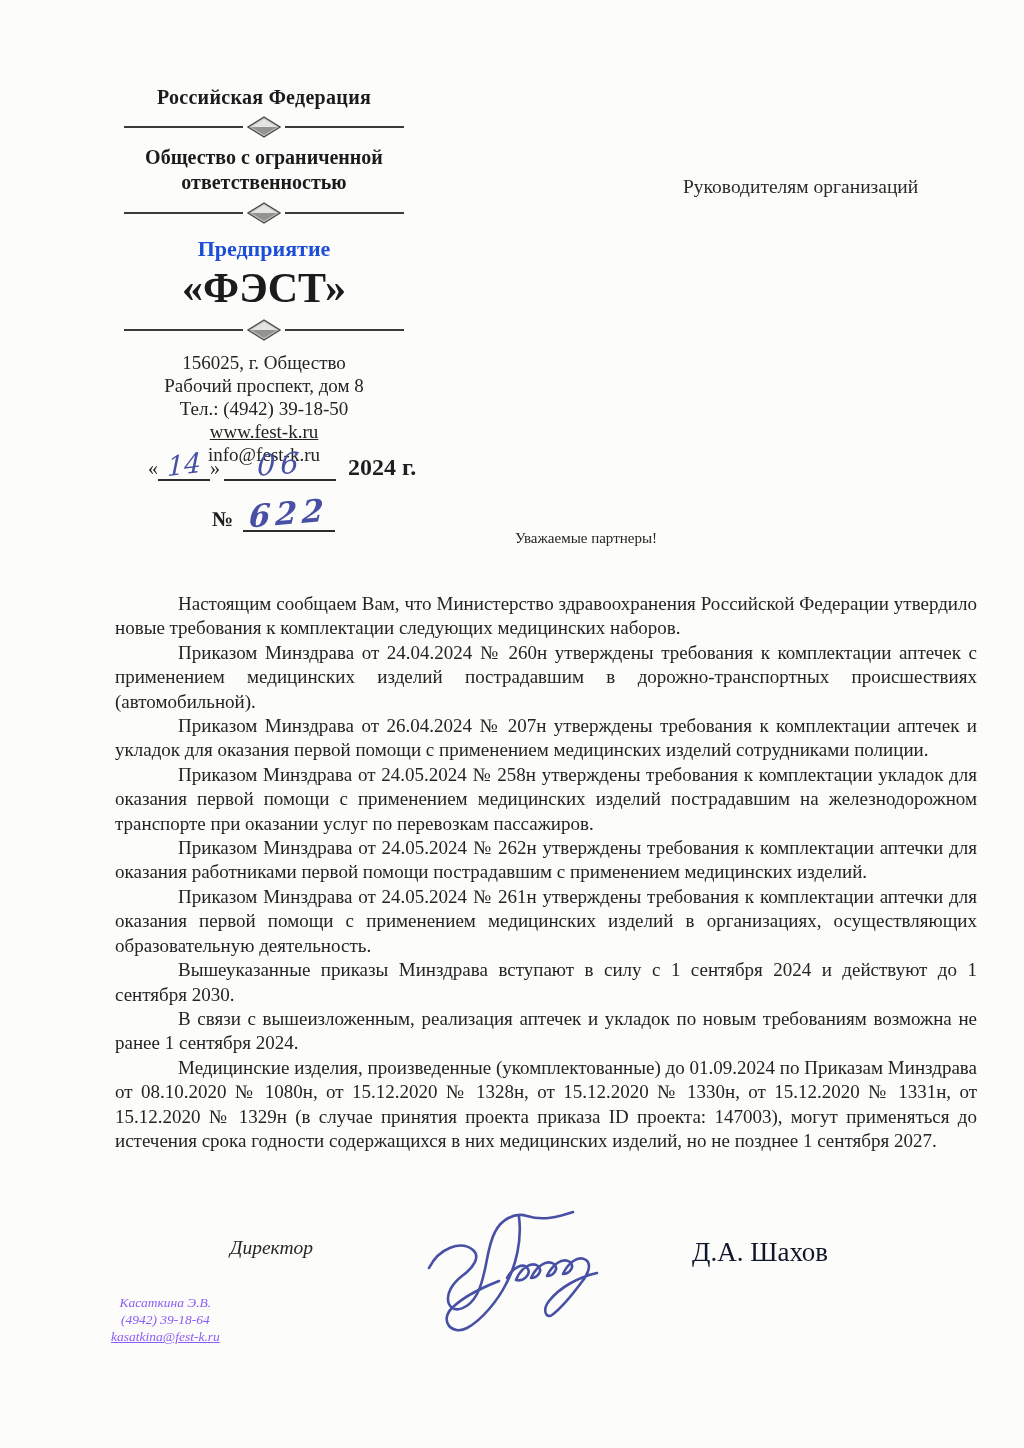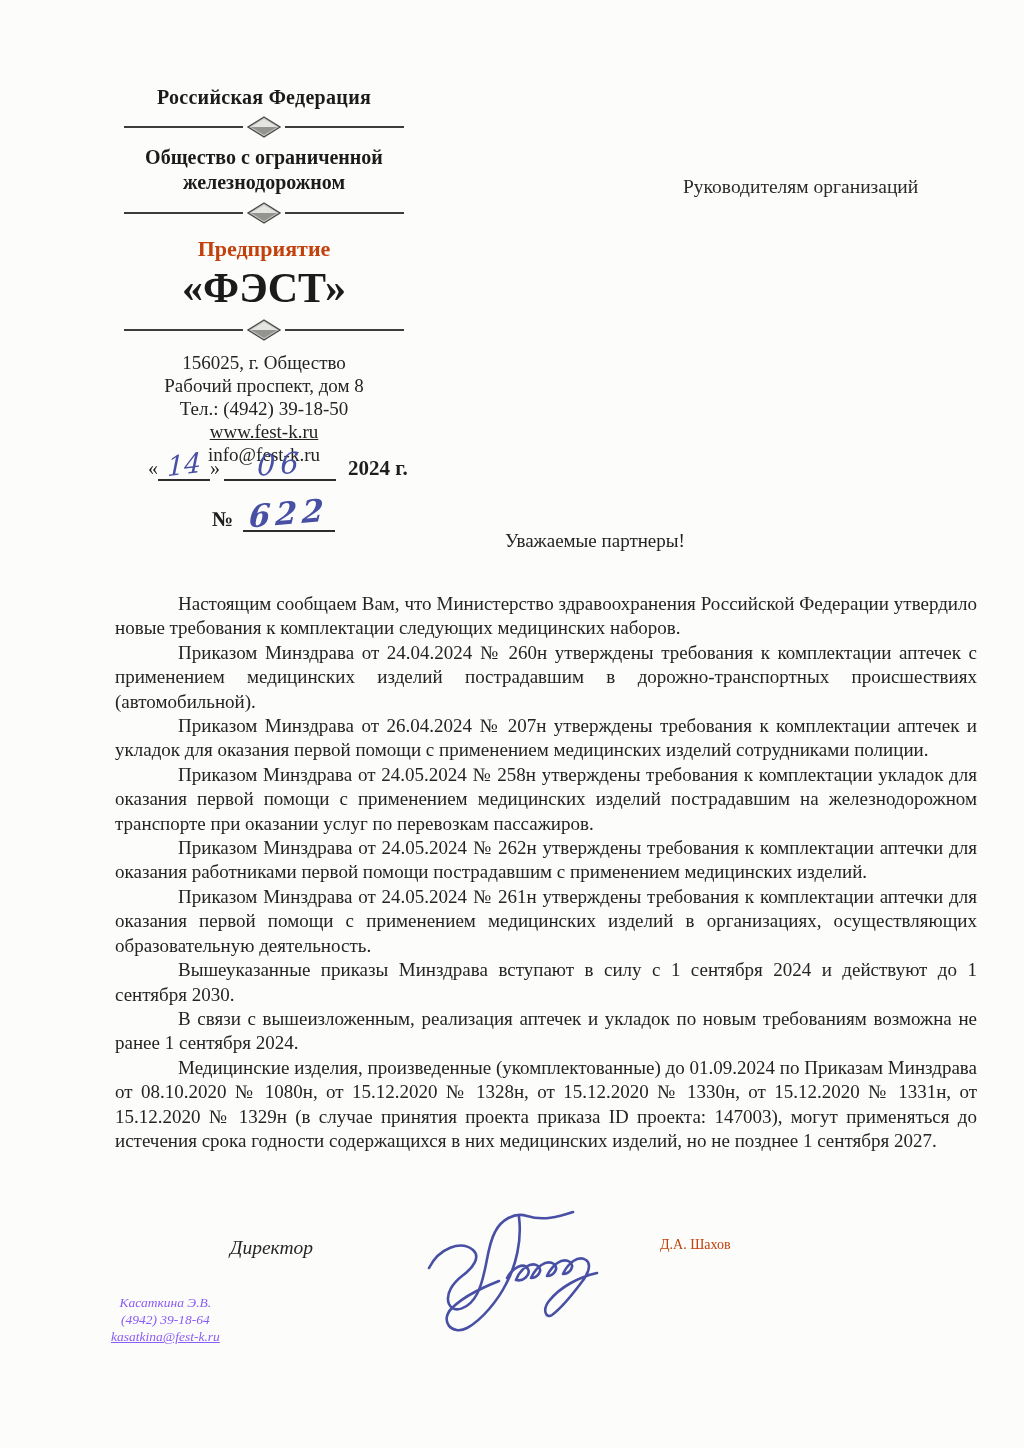--- a/index.html
+++ b/index.html
@@ -11,65 +11,65 @@
     color:#232323;
     overflow:hidden;
   }
   
   .letterhead{
     position:absolute;left:118px;top:86px;width:292px;
     text-align:center;
   }
   .lh-country{font-size:20px;font-weight:bold;color:#1b1b1b;letter-spacing:.3px;}
   .lh-orgtype{font-size:20px;font-weight:bold;color:#1b1b1b;line-height:25px;}
-  .lh-label{font-size:22px;font-weight:bold;color:#c2410c;margin-top:12px;}
+  .lh-label{font-size:22px;font-weight:bold;color:#1d4ed8;margin-top:12px;}
   .lh-name{font-size:42px;font-weight:bold;color:#1b1b1b;line-height:48px;margin-top:2px;}
   .lh-address{font-size:19px;line-height:23px;color:#242424;margin-top:10px;}
   .lh-address .u{text-decoration:underline;}
   .orn{display:flex;align-items:center;height:22px;margin:7px 6px;}
   .orn .ln{flex:1;height:2px;background:#3c3c3a;}
   .orn svg{margin:0 3px;}
   
   .dateline{
     position:absolute;left:148px;top:452px;
     font-size:20px;color:#1e1e1e;white-space:nowrap;
   }
   .uline{display:inline-block;border-bottom:2px solid #2c2c2c;text-align:center;vertical-align:bottom;}
   .hand{
     font-family:"DejaVu Serif",serif;font-style:italic;
     color:#4750a4;display:inline-block;
   }
   .hand-day{font-size:27px;transform:rotate(-7deg) skewX(-8deg);line-height:24px;}
   .hand-month{font-size:29px;letter-spacing:5px;transform:rotate(-4deg) skewX(-6deg);line-height:25px;}
   .hand-num{font-size:31px;letter-spacing:5px;transform:rotate(-5deg) skewX(-8deg);line-height:26px;}
-  .year{font-weight:bold;font-size:21px;margin-left:12px;}
+  .year{font-weight:bold;font-size:24px;margin-left:12px;}
   .numline{
     position:absolute;left:212px;top:500px;
     font-size:21px;font-weight:bold;color:#1e1e1e;white-space:nowrap;
   }
   
   .addressee{
     position:absolute;left:683px;top:176px;
     font-size:19.5px;color:#2a2a2a;
   }
   .greeting{
-    position:absolute;left:129px;top:530px;width:860px;
+    position:absolute;left:120px;top:530px;width:860px;
     text-align:center;padding-left:72px;box-sizing:border-box;
-    font-size:19px;color:#242424;
+    font-size:15px;color:#242424;
   }
   
   .letter-body{
     position:absolute;left:115px;top:592px;width:862px;
     font-size:19px;line-height:24.4px;
     text-align:justify;color:#242424;
   }
   .letter-body p{margin:0;text-indent:63px;}
   
   .sig-title{position:absolute;left:230px;top:1237px;font-size:19.5px;color:#262626;font-style:italic;}
-  .sig-name{position:absolute;left:660px;top:1237px;font-size:14px;color:#c2410c;}
+  .sig-name{position:absolute;left:692px;top:1237px;font-size:27px;color:#0f172a;}
   .sig-image{position:absolute;left:415px;top:1190px;width:210px;height:150px;}
   
   .footer{
     position:absolute;left:111px;top:1294px;
     font-size:13.5px;font-style:italic;line-height:17px;color:#8b5cf6;text-align:center;
   }
   .footer .u{text-decoration:underline;}
 </style>
 </head>
 <body>
@@ -83,21 +83,21 @@
       <span class="ln"></span>
       <svg width="36" height="22" viewBox="0 0 36 22">
         <polygon points="18,1 34,11 18,21 2,11" fill="#c6c6c3" stroke="#4a4a48" stroke-width="1.4"></polygon>
         <polygon points="18,3 31,11 5,11" fill="#e4e4e1"></polygon>
         <polygon points="5,11 31,11 18,19" fill="#939390"></polygon>
       </svg>
       <span class="ln"></span>
     </div>
 
     <div class="lh-orgtype">Общество с ограниченной</div>
-    <div class="lh-orgtype">железнодорожном</div>
+    <div class="lh-orgtype">ответственностью</div>
 
     <div class="orn">
       <span class="ln"></span>
       <svg width="36" height="22" viewBox="0 0 36 22">
         <polygon points="18,1 34,11 18,21 2,11" fill="#c6c6c3" stroke="#4a4a48" stroke-width="1.4"></polygon>
         <polygon points="18,3 31,11 5,11" fill="#e4e4e1"></polygon>
         <polygon points="5,11 31,11 18,19" fill="#939390"></polygon>
       </svg>
       <span class="ln"></span>
     </div>

